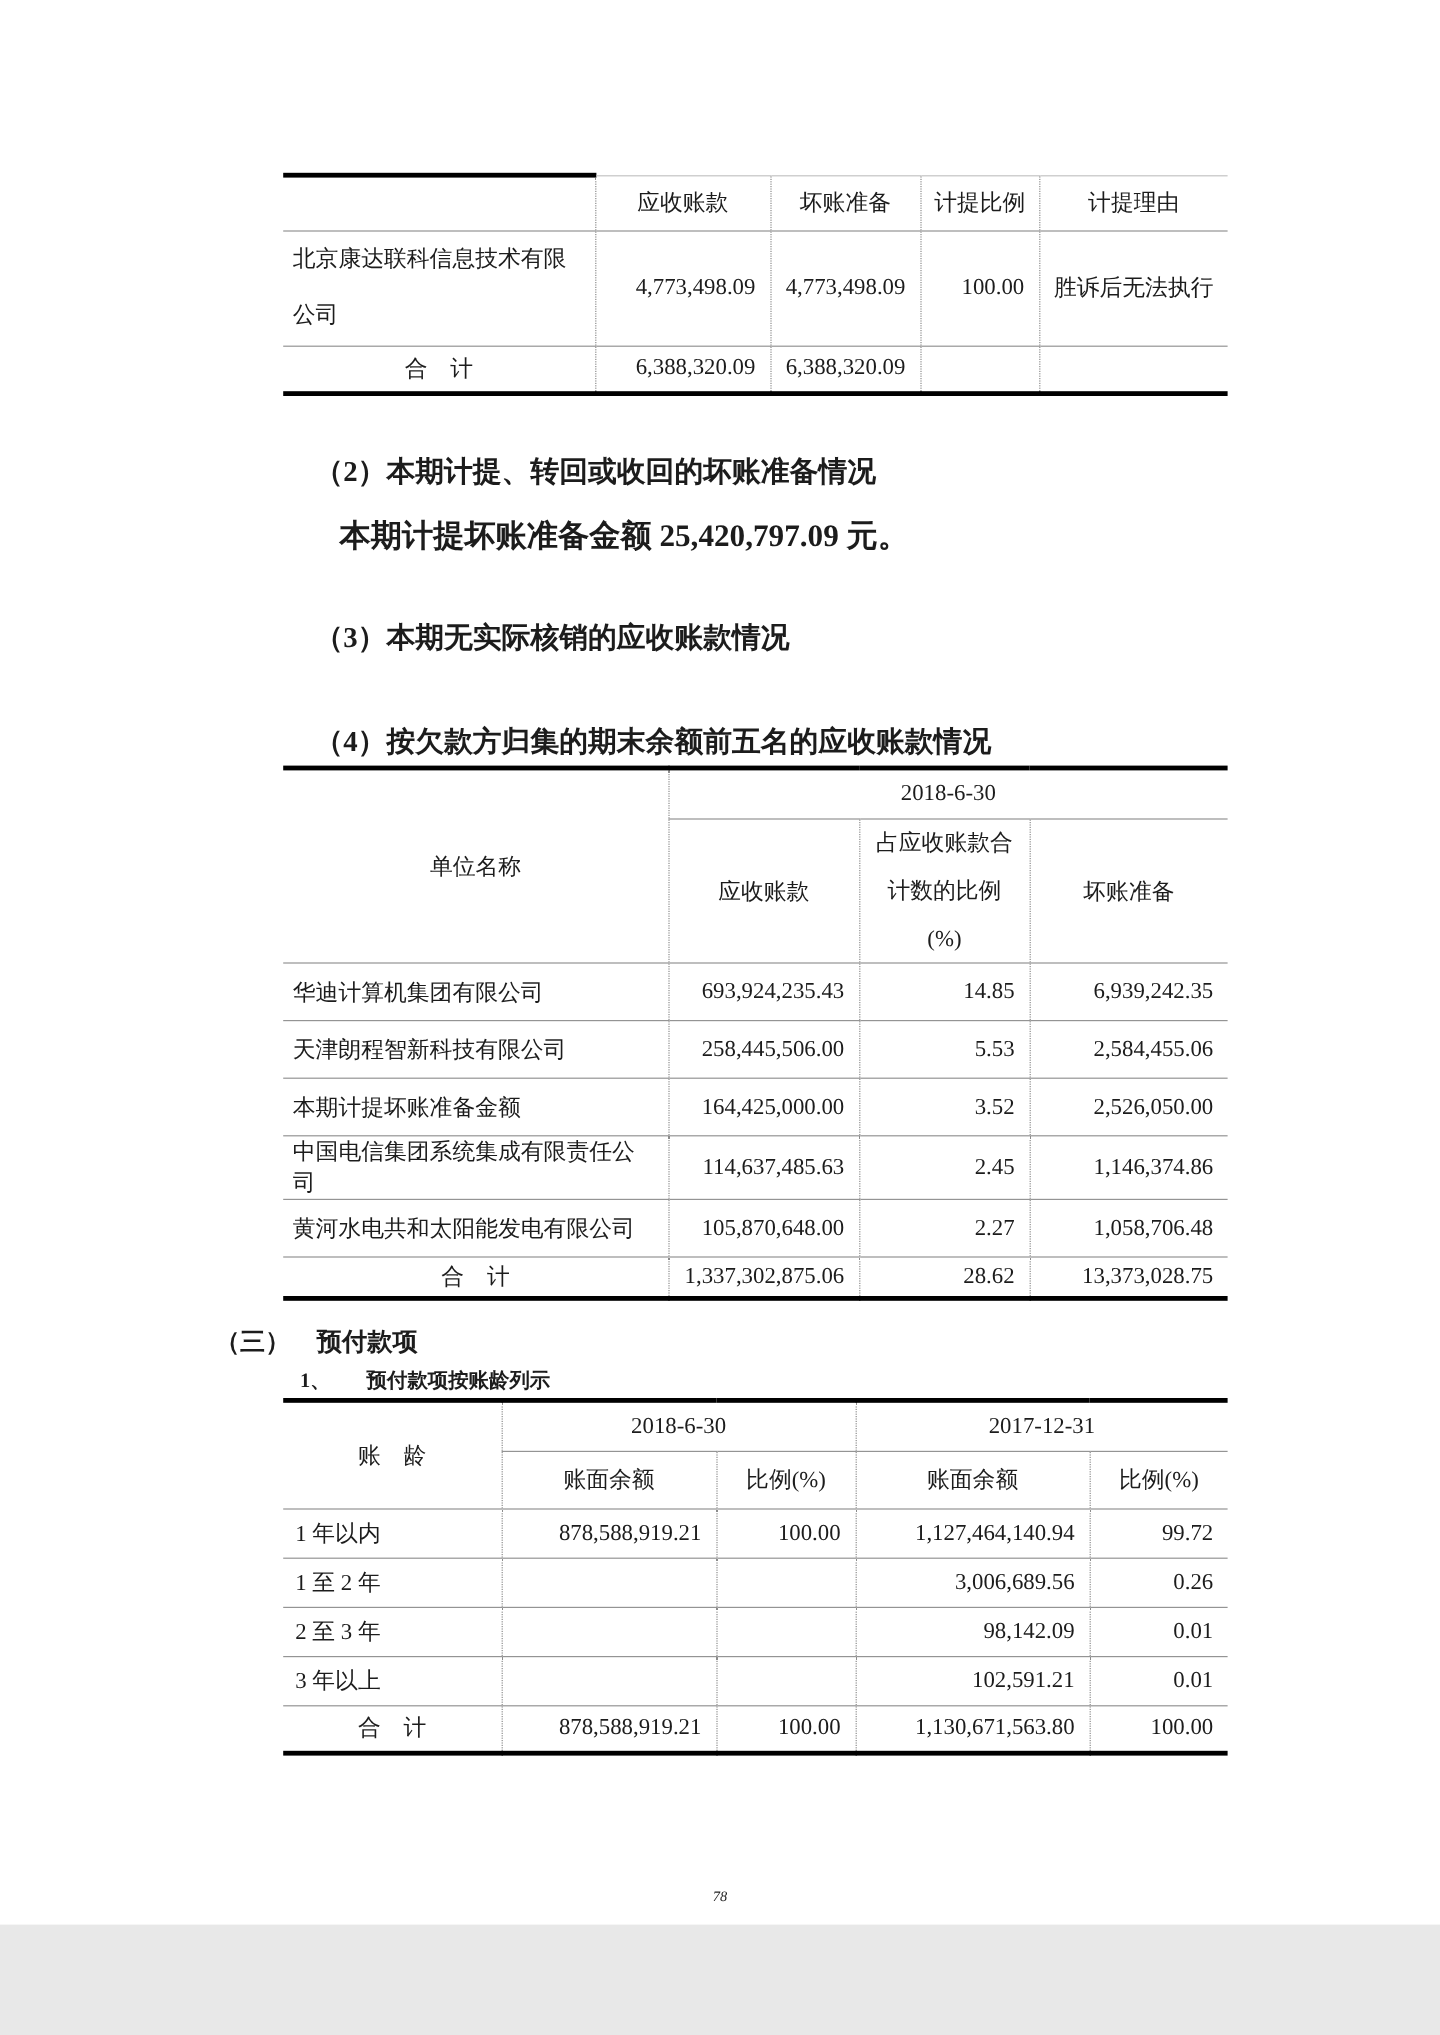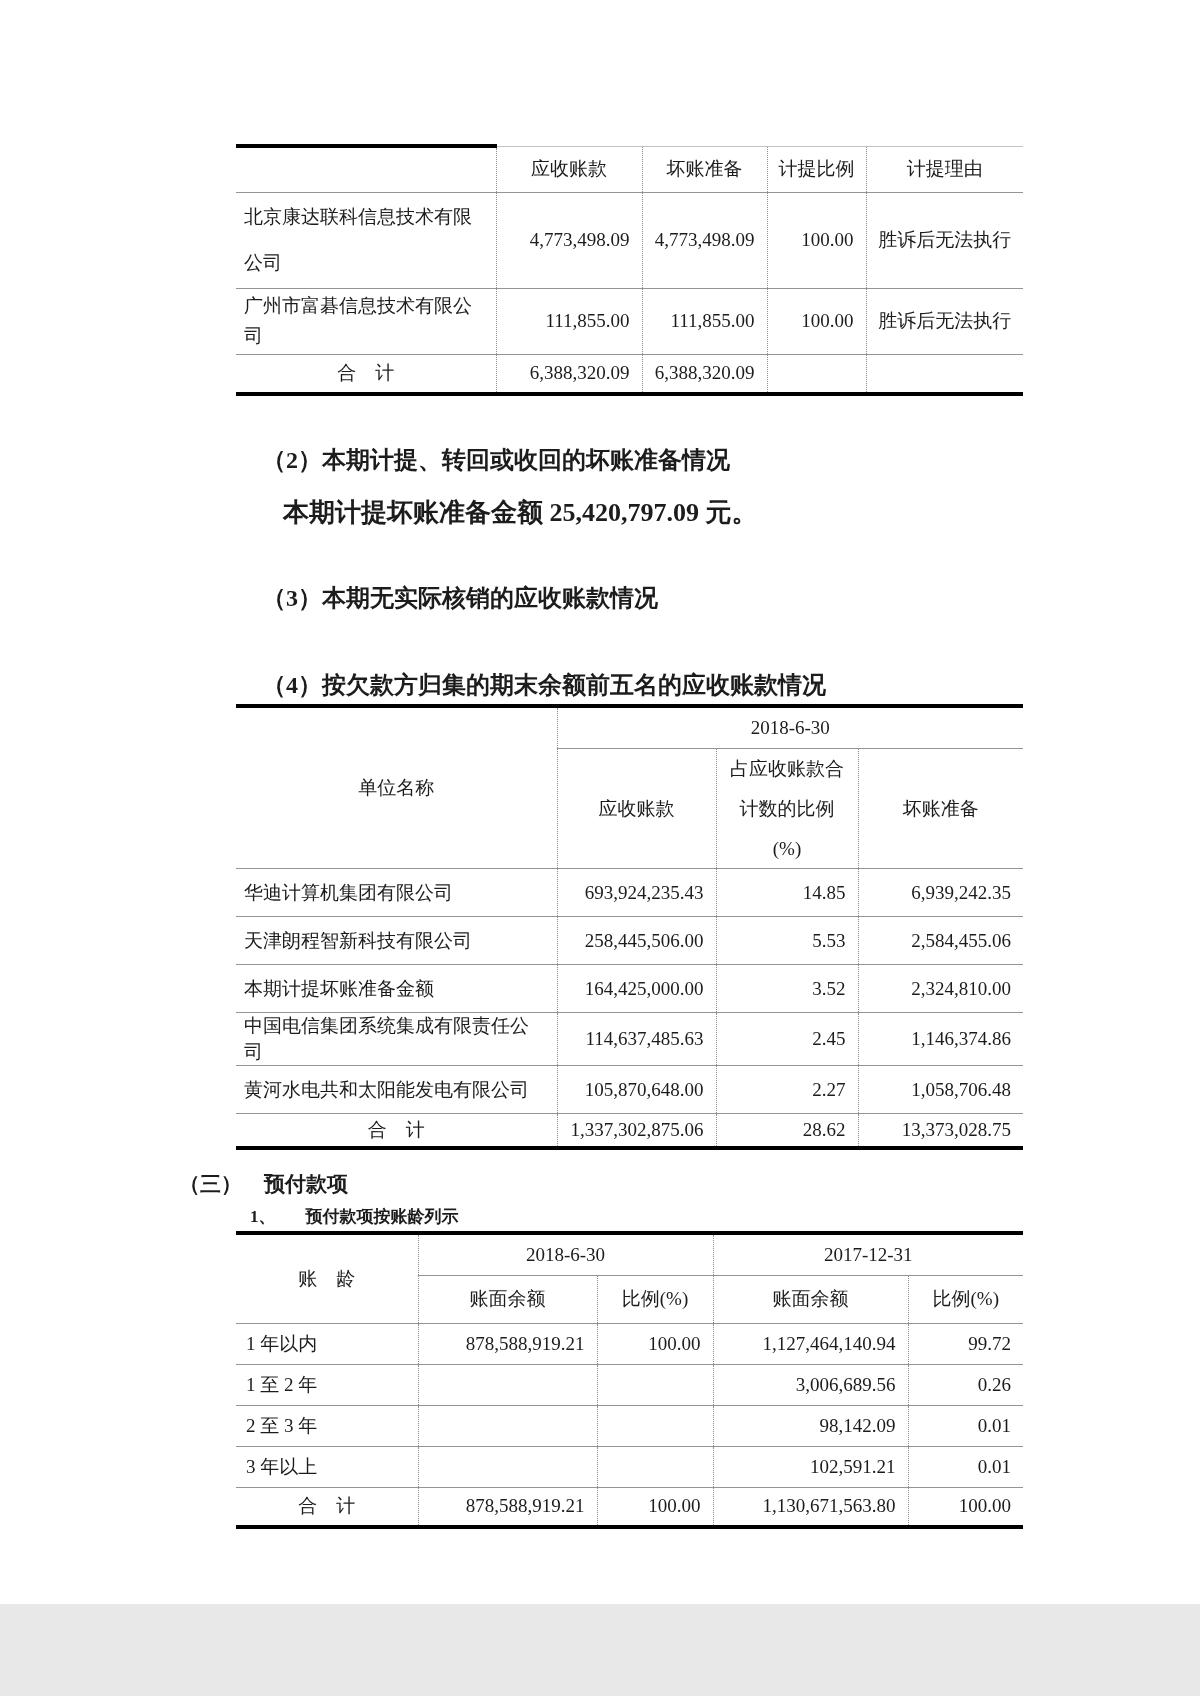--- a/index.html
+++ b/index.html
@@ -76,21 +76,22 @@
   .sec-three .title{margin-left:22px;}
   .item-line{
     margin:8px 0 0 250px;
     font-size:17px;font-weight:bold;line-height:1.35;
   }
   .item-line .title{margin-left:30px;}
   .page-num{
     margin-top:110px;
     width:1200px;
     text-align:center;
-    font-size:16px;
+    font-size:12px;
+    font-style:italic;
   }
 </style>
 </head>
 <body>
 
 <div class="page">
 
   <table class="tbl1">
     <colgroup>
       <col style="width:260px">
@@ -107,27 +108,20 @@
       <th class="bl ctr">计提比例</th>
       <th class="bl ctr">计提理由</th>
     </tr>
     <tr class="r-tall">
       <td class="bt name">北京康达联科信息技术有限公司</td>
       <td class="bt bl num">4,773,498.09</td>
       <td class="bt bl num">4,773,498.09</td>
       <td class="bt bl num">100.00</td>
       <td class="bt bl ctr">胜诉后无法执行</td>
     </tr>
-    <tr class="r-two">
-      <td class="bt name">广州市富碁信息技术有限公司</td>
-      <td class="bt bl num">111,855.00</td>
-      <td class="bt bl num">111,855.00</td>
-      <td class="bt bl num">100.00</td>
-      <td class="bt bl ctr">胜诉后无法执行</td>
-    </tr>
     <tr class="r-total">
       <td class="bt ctr">合　计</td>
       <td class="bt bl num">6,388,320.09</td>
       <td class="bt bl num">6,388,320.09</td>
       <td class="bt bl"></td>
       <td class="bt bl"></td>
     </tr>
   </tbody>
     </table>
 
@@ -169,21 +163,21 @@
       <tr>
         <td class="bt name">天津朗程智新科技有限公司</td>
         <td class="bt bl num">258,445,506.00</td>
         <td class="bt bl num">5.53</td>
         <td class="bt bl num">2,584,455.06</td>
       </tr>
       <tr>
         <td class="bt name">本期计提坏账准备金额</td>
         <td class="bt bl num">164,425,000.00</td>
         <td class="bt bl num">3.52</td>
-        <td class="bt bl num">2,324,810.00</td>
+        <td class="bt bl num">2,526,050.00</td>
       </tr>
       <tr>
         <td class="bt name">中国电信集团系统集成有限责任公司</td>
         <td class="bt bl num">114,637,485.63</td>
         <td class="bt bl num">2.45</td>
         <td class="bt bl num">1,146,374.86</td>
       </tr>
       <tr>
         <td class="bt name">黄河水电共和太阳能发电有限公司</td>
         <td class="bt bl num">105,870,648.00</td>

